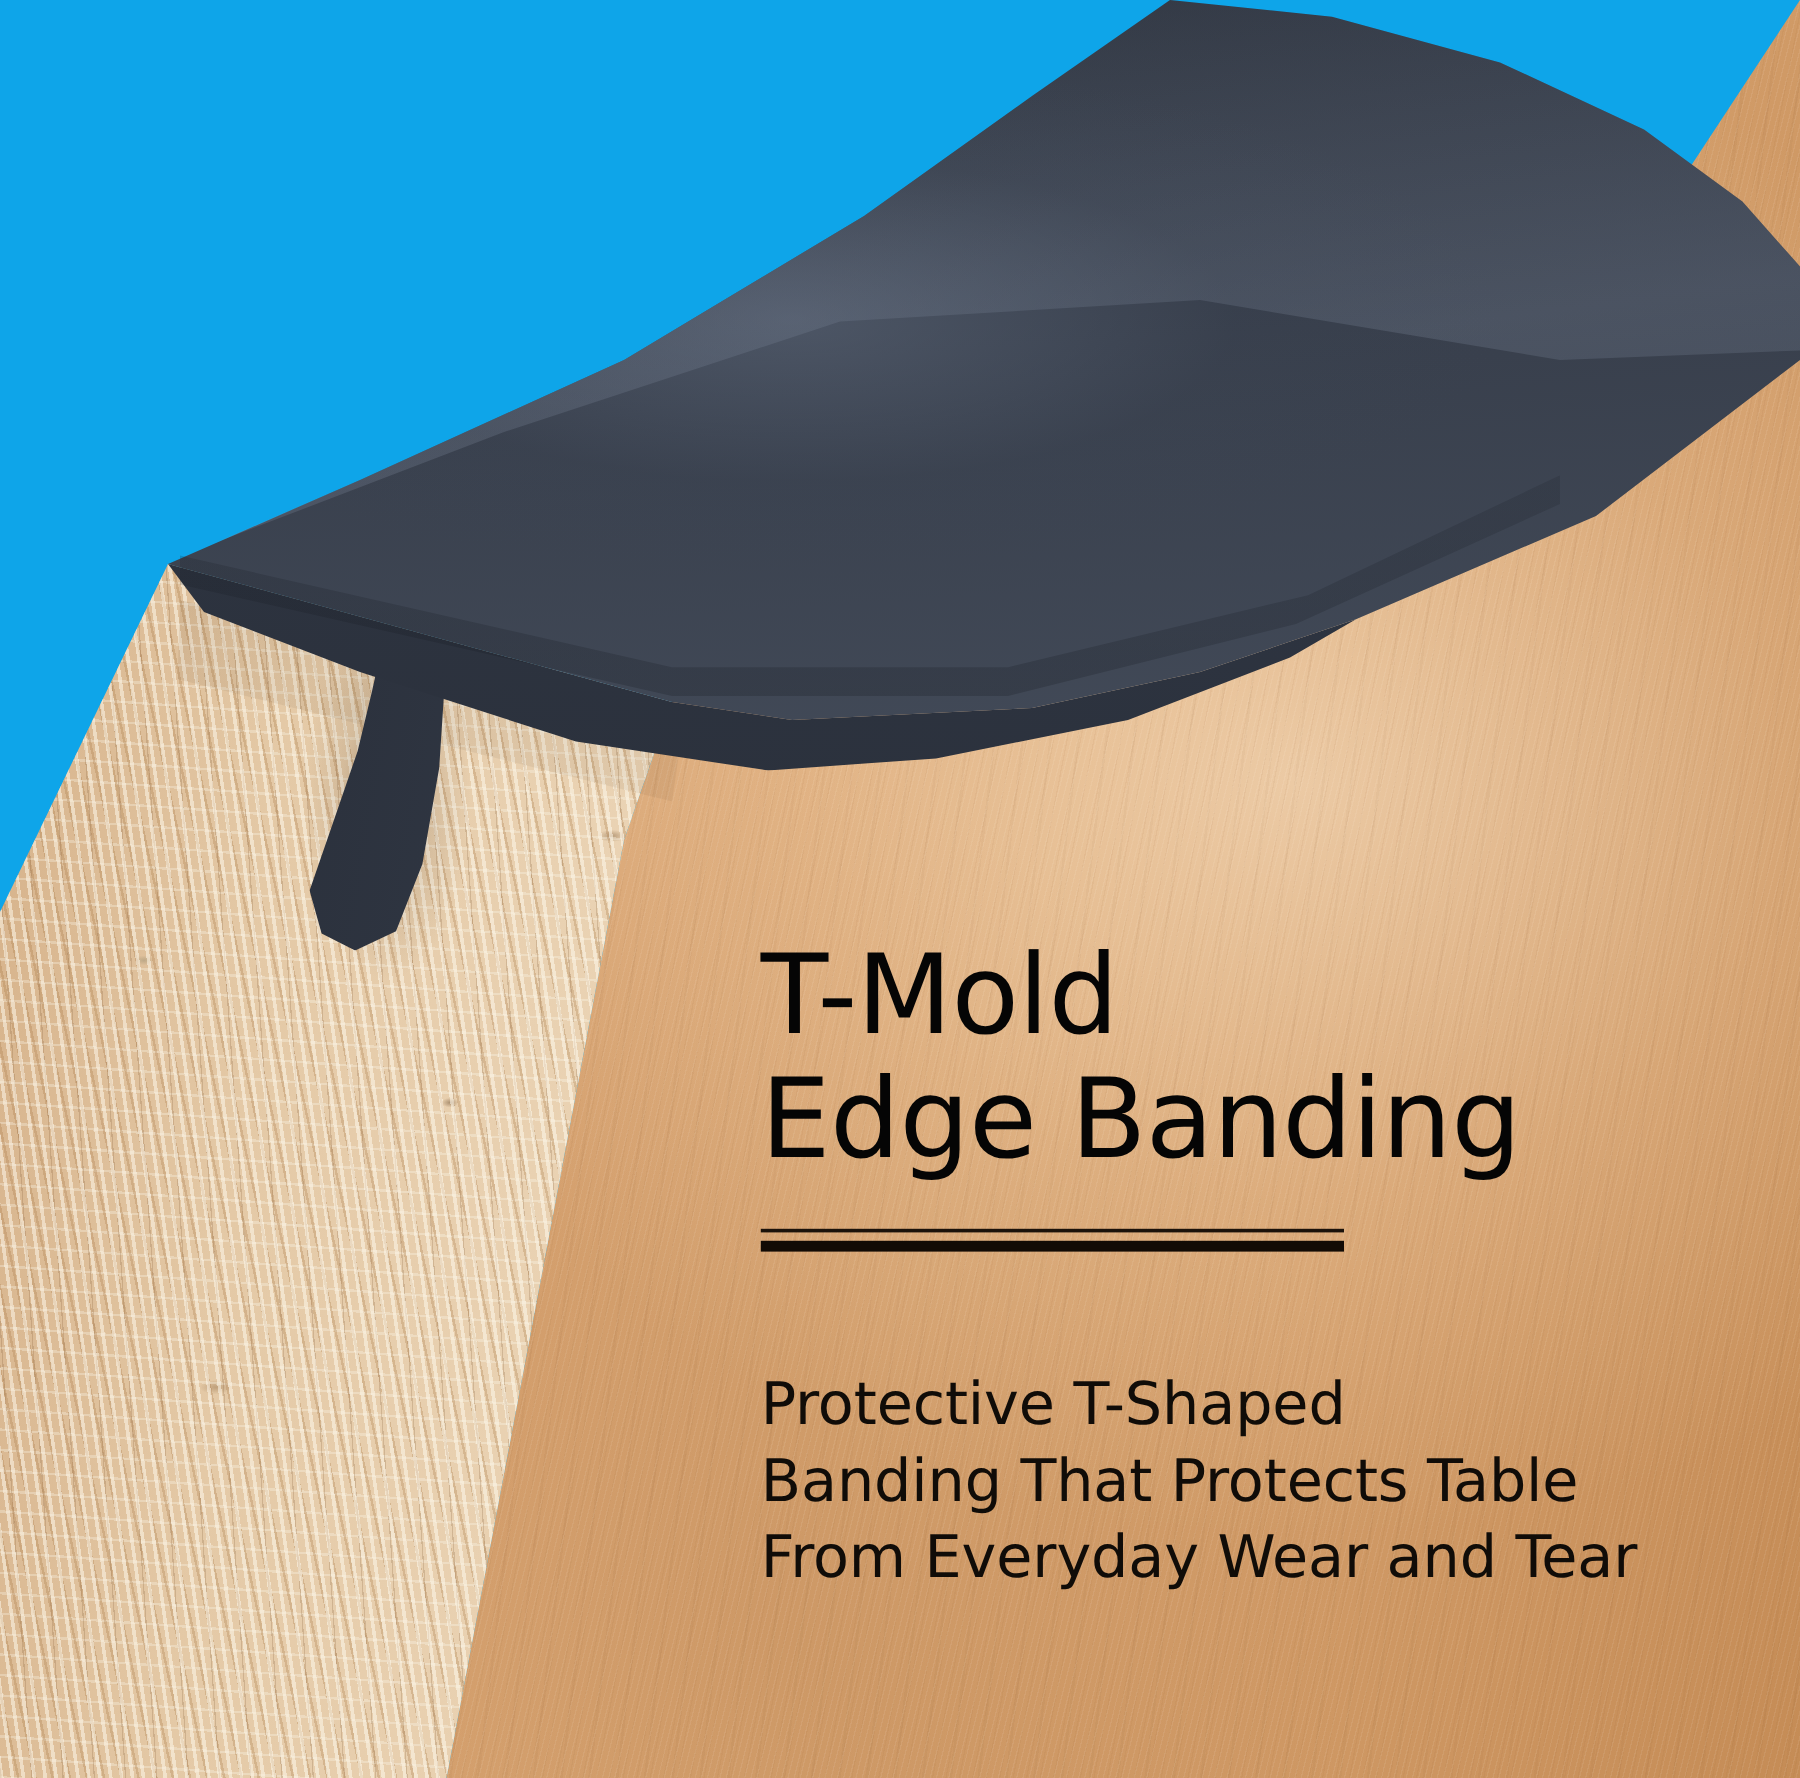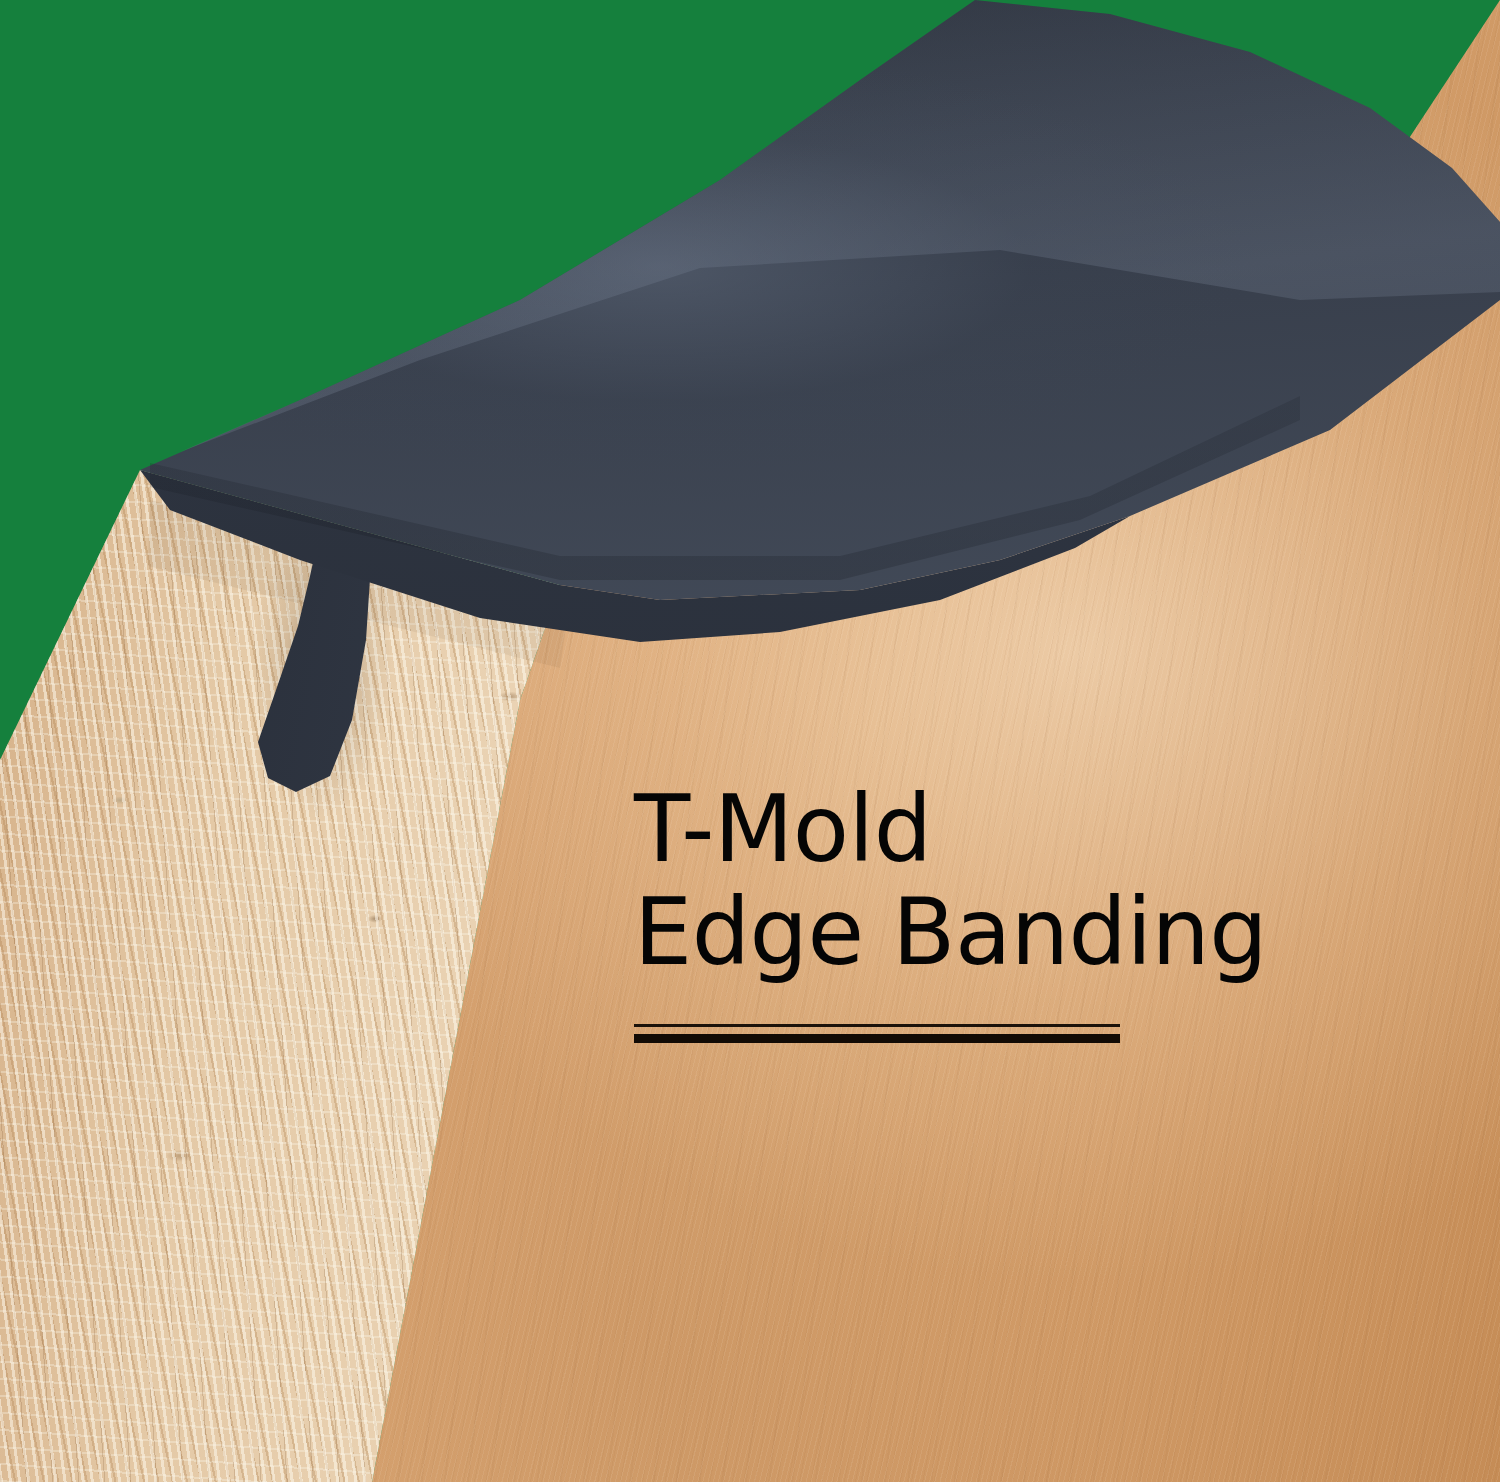--- a/index.html
+++ b/index.html
@@ -10,21 +10,21 @@
   }
   body {
     font-family: "Liberation Sans", sans-serif;
   }
 
   .scene {
     position: relative;
     width: 1500px;
     height: 1482px;
     overflow: hidden;
-    background: #15803d;
+    background: #0ea5e9;
   }
 
   
   .photo {
     position: absolute;
     inset: 0;
     width: 100%;
     height: 100%;
   }
 
@@ -450,16 +450,19 @@
 
     <h1 class="headline">T-Mold
 Edge Banding</h1>
 
     <div class="rule-group">
       <div class="rule-thin"></div>
       <div class="rule-gap"></div>
       <div class="rule-thick"></div>
     </div>
 
+    <p class="subcopy">Protective T-Shaped
+Banding That Protects Table
+From Everyday Wear and Tear</p>
 
   </div>
 
 </div>
 
 </body></html>

